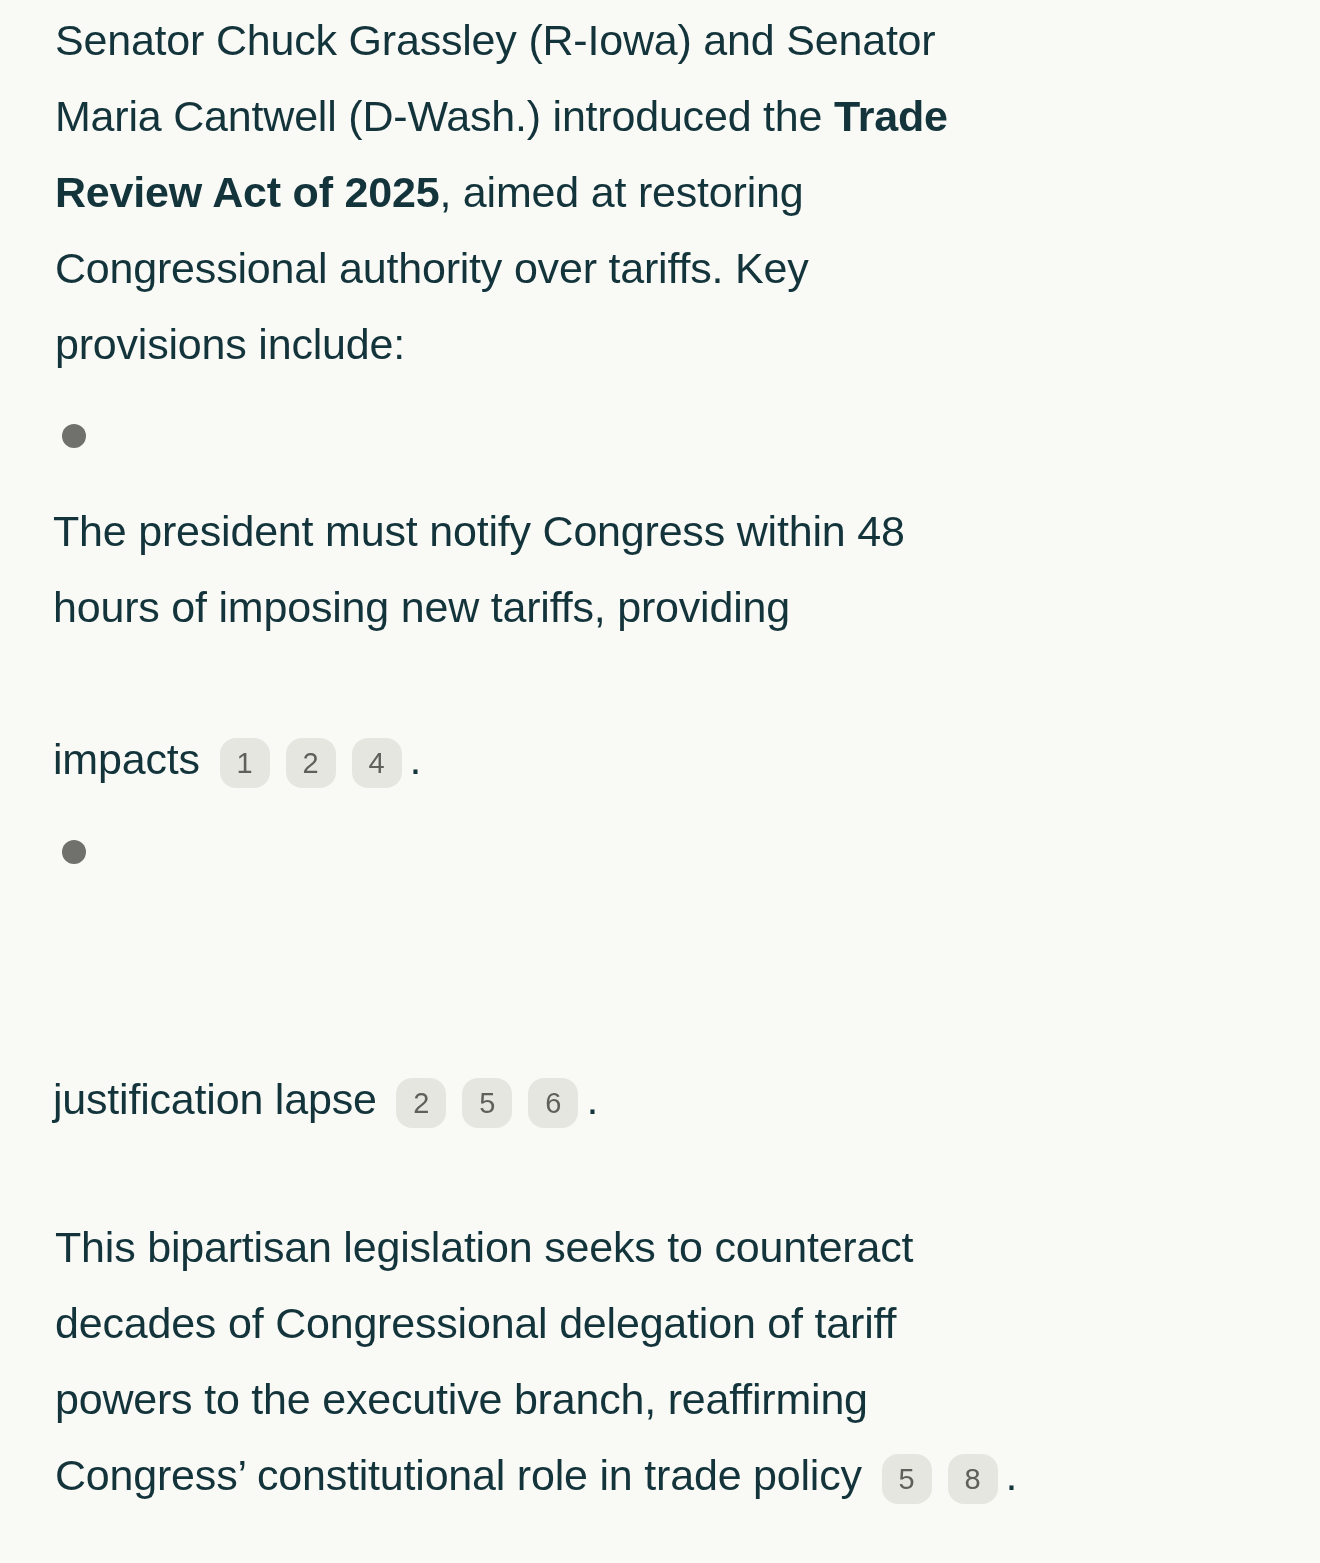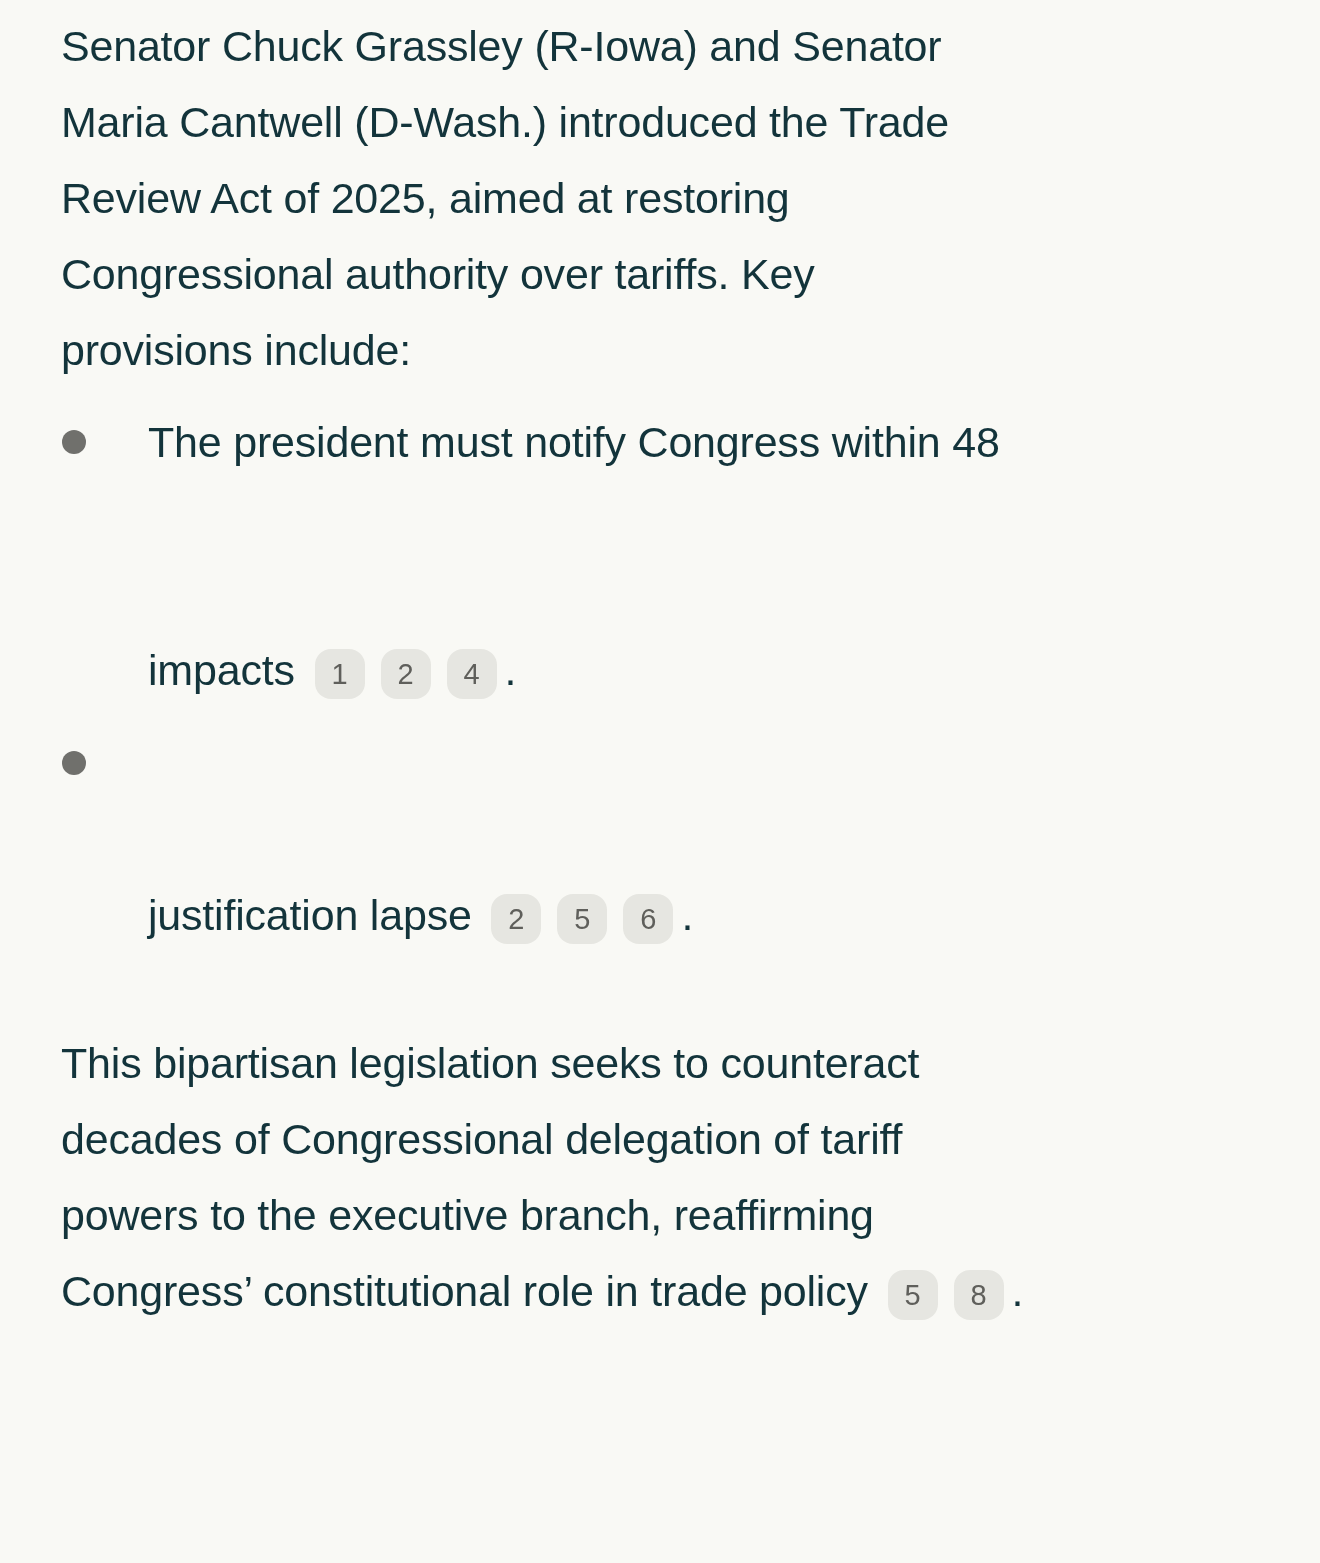--- a/index.html
+++ b/index.html
@@ -14,34 +14,35 @@
     color: #13343B;
     font-family: "Liberation Sans", "DejaVu Sans", sans-serif;
     font-size: 43px;
     line-height: 76px;
     letter-spacing: -0.2px;
   }
   .answer {
     padding: 0 53px;
   }
   .para {
-    margin: 8px;
+    margin: 2px;
   }
   .seg.b {
-    font-weight: 400;
+    font-weight: 700;
   }
   ul.bullets {
     list-style: none;
     margin: 16px 0 0 0;
     padding: 0;
   }
   li.bullet {
     display: flex;
     align-items: flex-start;
     margin: 0 0 17px 0;
+    flex-direction: column;
   }
   li.bullet:last-child { margin-bottom: 0; }
   .marker-col {
     flex: 0 0 95px;
   }
   .dot {
     display: block;
     width: 24px;
     height: 24px;
     border-radius: 50%;
@@ -73,21 +74,21 @@
 </head>
 <body>
 
 <div class="answer">
   <p class="para" id="intro"><span class="seg">Senator Chuck Grassley (R-Iowa) and Senator</span><br><span class="seg">Maria Cantwell (D-Wash.) introduced the </span><span class="seg b">Trade</span><br><span class="seg b">Review Act of 2025</span><span class="seg">, aimed at restoring</span><br><span class="seg">Congressional authority over tariffs. Key</span><br><span class="seg">provisions include:</span></p>
   <ul class="bullets" id="bullets">
       <li class="bullet">
         <span class="marker-col">
           <span class="dot"></span>
         </span>
-        <span class="li-content"><span class="seg">The president must notify Congress within 48</span><br><br><br><span class="seg">impacts </span><span class="cite">1</span><span class="cite">2</span><span class="cite">4</span><span class="seg">.</span></span>
+        <span class="li-content"><span class="seg">The president must notify Congress within 48</span><br><span class="seg">hours of imposing new tariffs, providing</span><br><br><span class="seg">impacts </span><span class="cite">1</span><span class="cite">2</span><span class="cite">4</span><span class="seg">.</span></span>
       </li>
       <li class="bullet">
         <span class="marker-col">
           <span class="dot"></span>
         </span>
         <span class="li-content"><br><br><span class="seg">justification lapse </span><span class="cite">2</span><span class="cite">5</span><span class="cite">6</span><span class="seg">.</span></span>
       </li>
     </ul>
   <p class="para closing" id="closing"><span class="seg">This bipartisan legislation seeks to counteract</span><br><span class="seg">decades of Congressional delegation of tariff</span><br><span class="seg">powers to the executive branch, reaffirming</span><br><span class="seg">Congress’ constitutional role in trade policy </span><span class="cite">5</span><span class="cite">8</span><span class="seg">.</span></p>
 </div>

